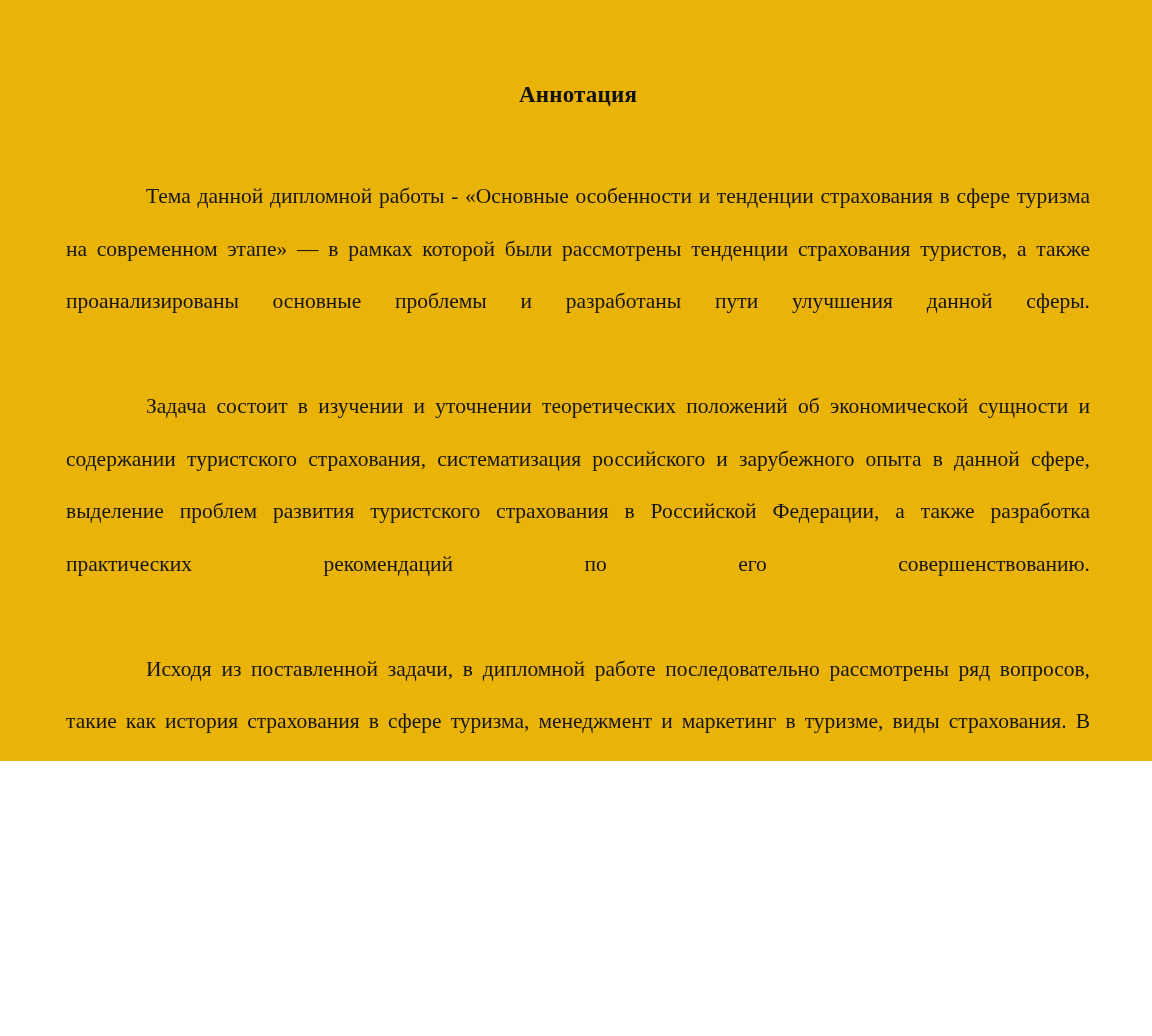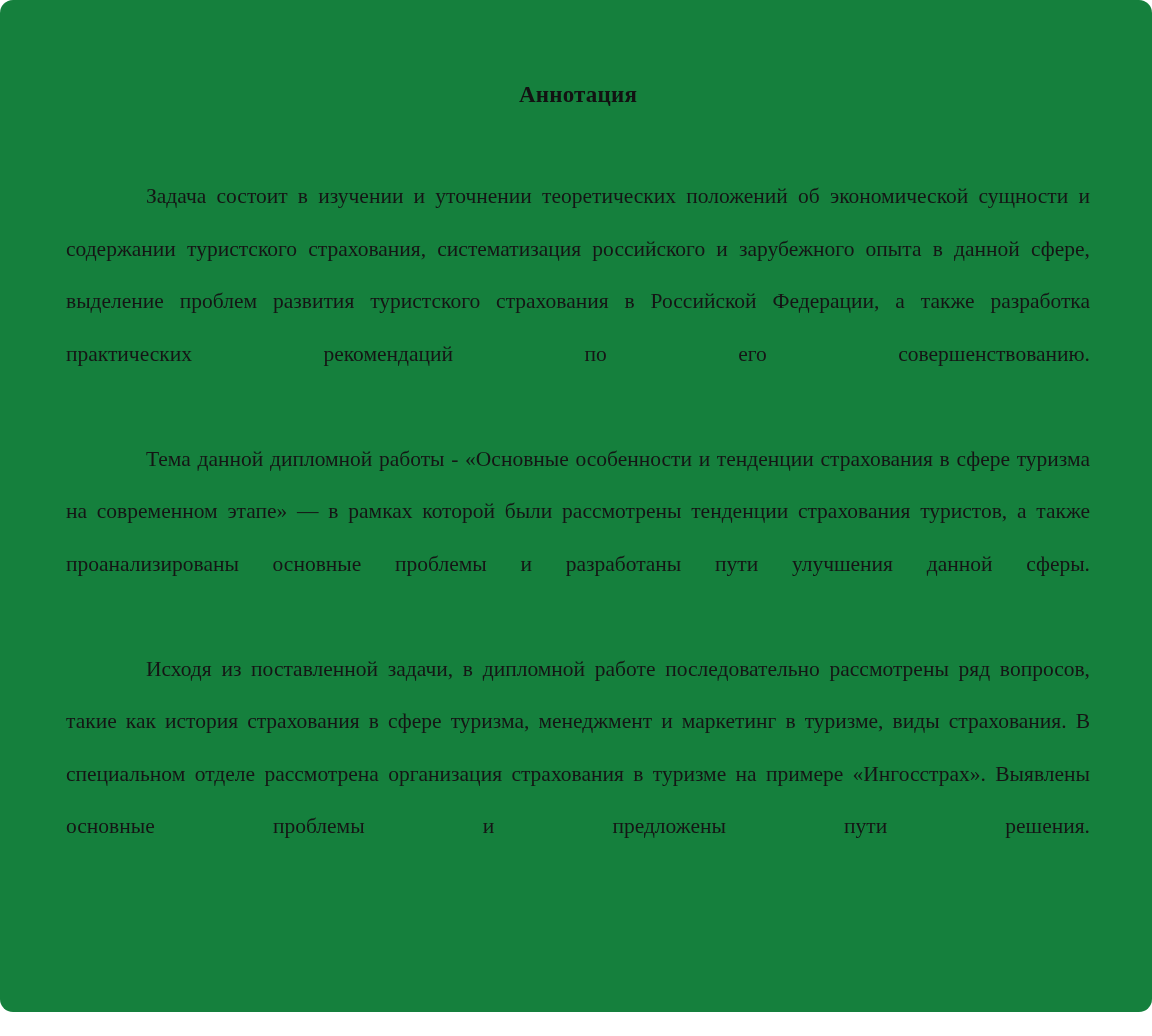--- a/index.html
+++ b/index.html
@@ -5,28 +5,27 @@
 <style>
   html, body {
     margin: 0;
     padding: 0;
     background: #ffffff;
   }
 
   .page {
     position: relative;
     width: 1152px;
-    height: 1012px;
-    background: #15803d;
+    height: 761px;
+    background: #eab308;
     margin: 0 auto;
     overflow: hidden;
     box-sizing: border-box;
     font-family: "Liberation Serif", "DejaVu Serif", serif;
     color: #151515;
-    border-radius: 13px;
     -webkit-font-smoothing: antialiased;
   }
 
   .doc-body {
     position: absolute;
     left: 66px;
     top: 0;
     width: 1024px;
   }
 
@@ -67,22 +66,22 @@
 </head>
 <body>
 
 <div class="page">
   <div class="doc-body">
 
     <h1 class="doc-title">Аннотация</h1>
 
     <div class="paragraph-block">
 
+      <p class="para">Тема данной дипломной работы  - «Основные особенности и тенденции страхования в сфере туризма на современном этапе» — в рамках которой были рассмотрены тенденции страхования туристов, а также проанализированы основные проблемы и разработаны пути улучшения данной сферы.</p>
+
       <p class="para">Задача состоит в изучении и уточнении теоретических положений об экономической сущности и содержании туристского страхования, систематизация российского и зарубежного опыта в данной сфере, выделение проблем развития туристского страхования в Российской Федерации, а также разработка практических рекомендаций по его совершенствованию.</p>
-
-      <p class="para">Тема данной дипломной работы  - «Основные особенности и тенденции страхования в сфере туризма на современном этапе» — в рамках которой были рассмотрены тенденции страхования туристов, а также проанализированы основные проблемы и разработаны пути улучшения данной сферы.</p>
 
       <p class="para">Исходя из поставленной задачи, в дипломной работе последовательно рассмотрены ряд вопросов, такие как история страхования в сфере туризма, менеджмент и маркетинг в туризме, виды страхования. В специальном отделе рассмотрена организация страхования в туризме на примере «Ингосстрах». Выявлены основные проблемы и предложены пути решения.</p>
 
     </div>
 
   </div>
 </div>
 
 </body></html>

